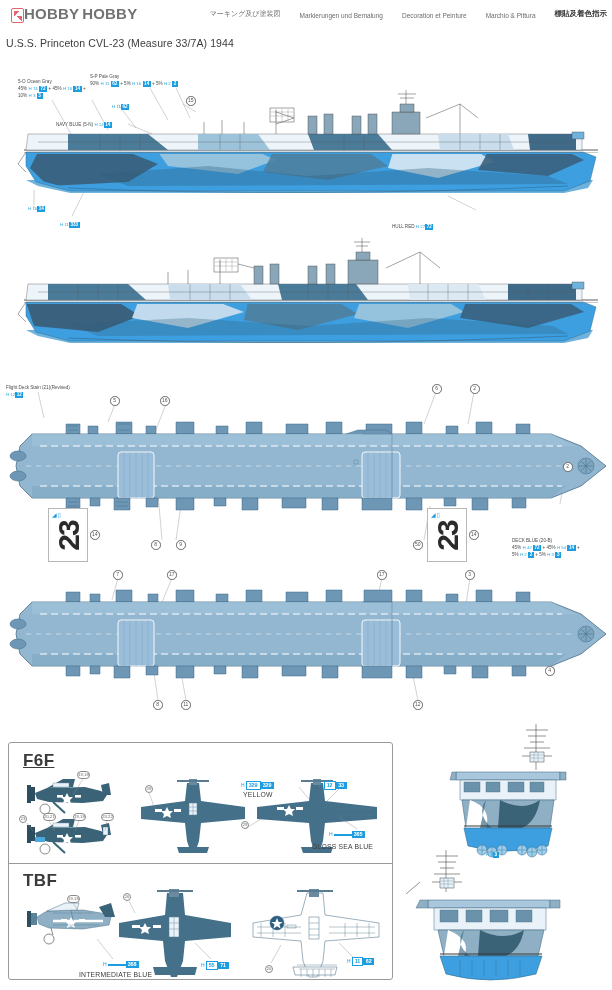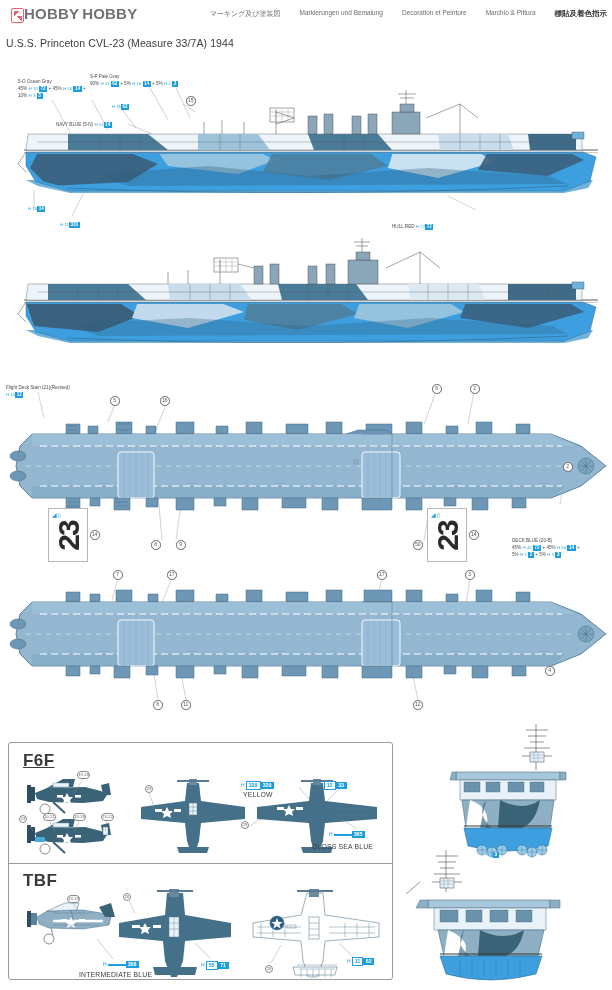--- a/index.html
+++ b/index.html
@@ -37,21 +37,21 @@
   .wm-mark:before{
     content:""; position:absolute; left:2px; top:2px;
     width:8px; height:10px; background:
       linear-gradient(135deg, #e24a5a 40%, transparent 41%),
       linear-gradient(225deg, #e24a5a 40%, transparent 41%);
     background-size:100% 50%; background-repeat:no-repeat;
     background-position:0 0, 0 100%;
   }
   .hdr-langs {
     position:absolute; right:5px; top:9px;
-    display:flex; gap:19px; align-items:flex-start;
+    display:flex; gap:19px; align-items:flex-end;
     font-size:6.5px; color:#6b6b6b; white-space:nowrap;
   }
   .hdr-langs .lang-cjk { font-size:7px; }
   .hdr-langs .lang-last { font-weight:bold; color:#333; font-size:7.5px; }
 
   
   .subtitle {
     position:absolute; left:6px; top:37px;
     font-size:10.5px; color:#3c3c3c; letter-spacing:0.1px;
   }

